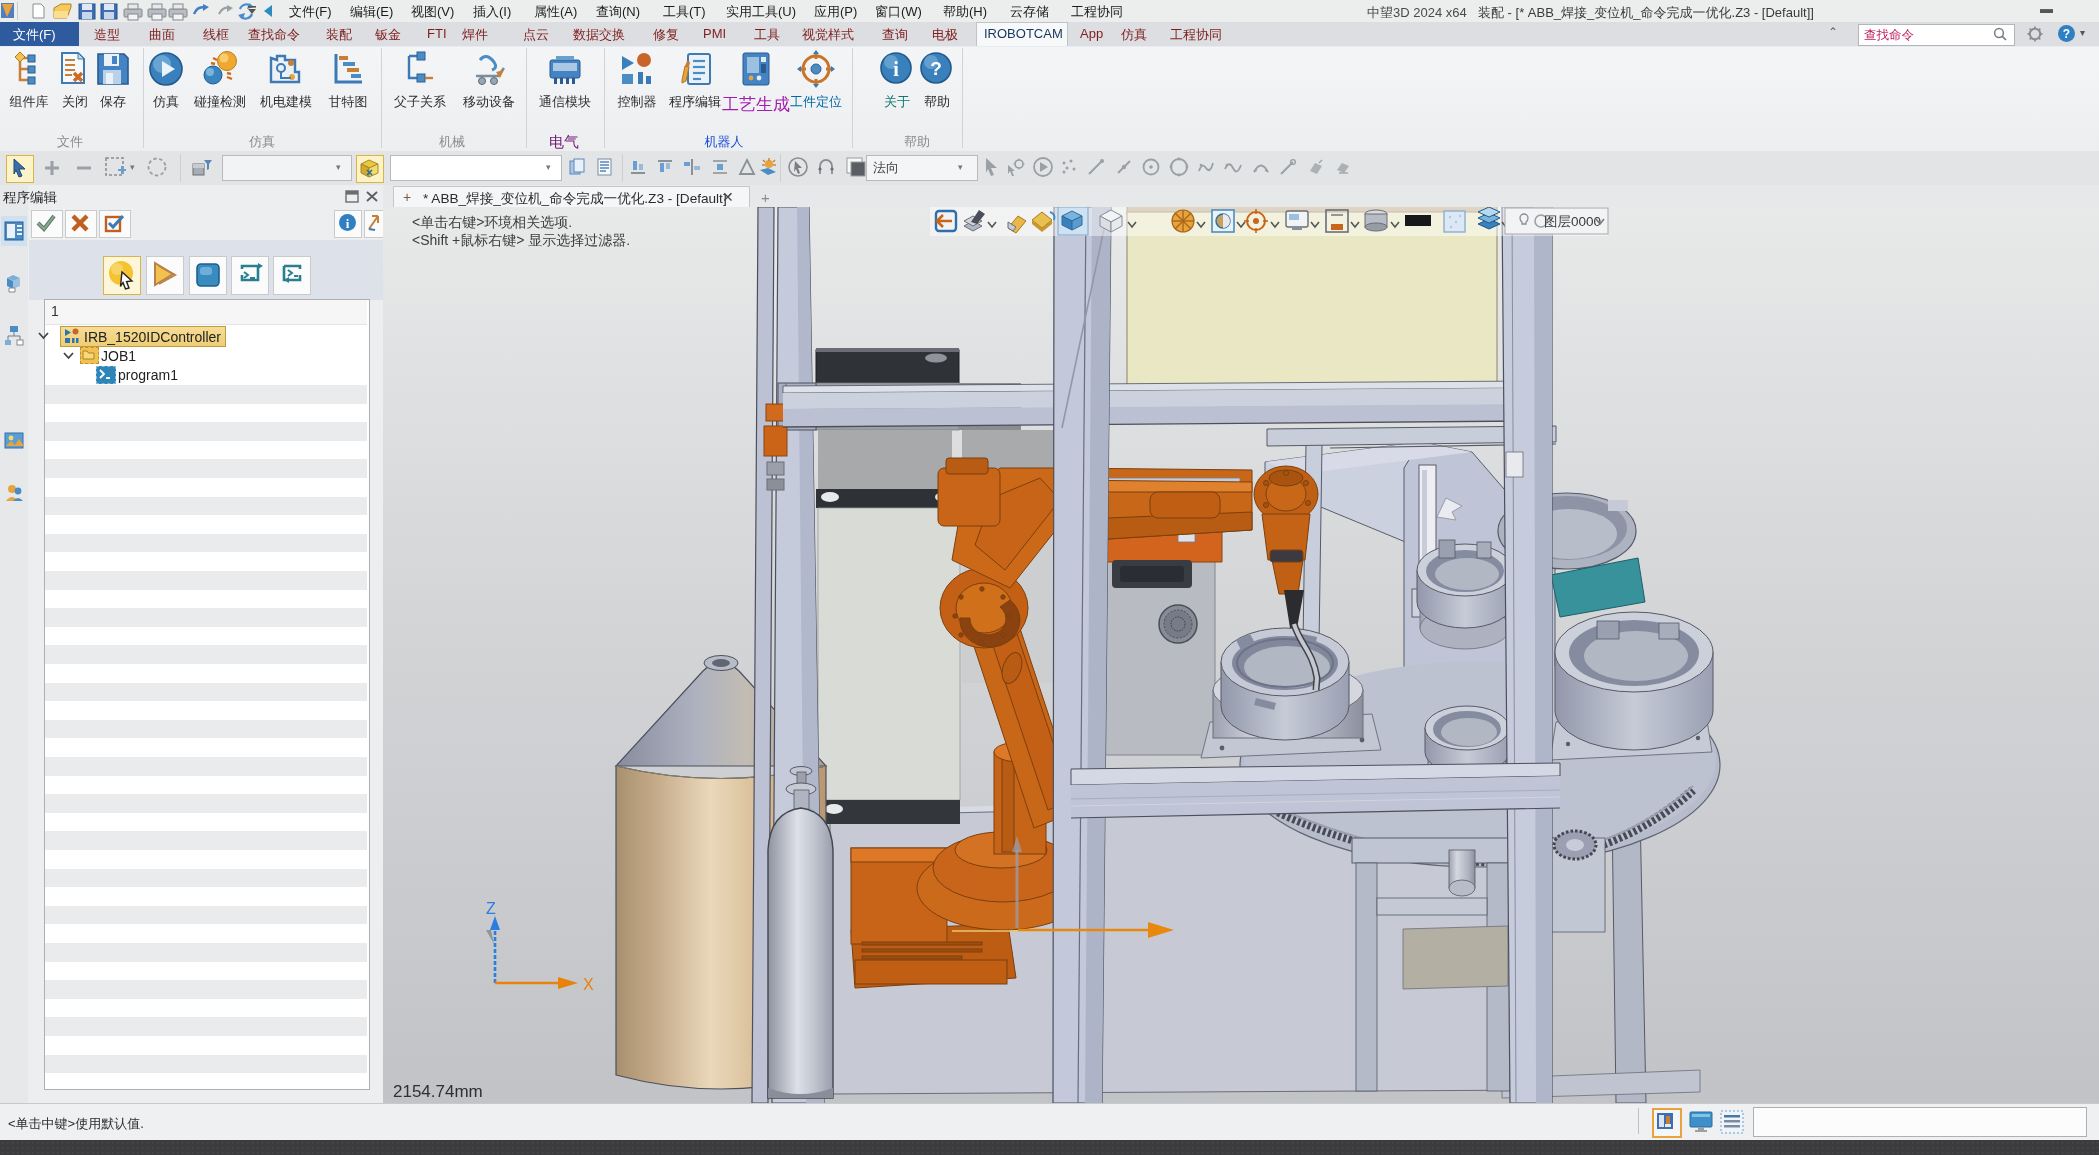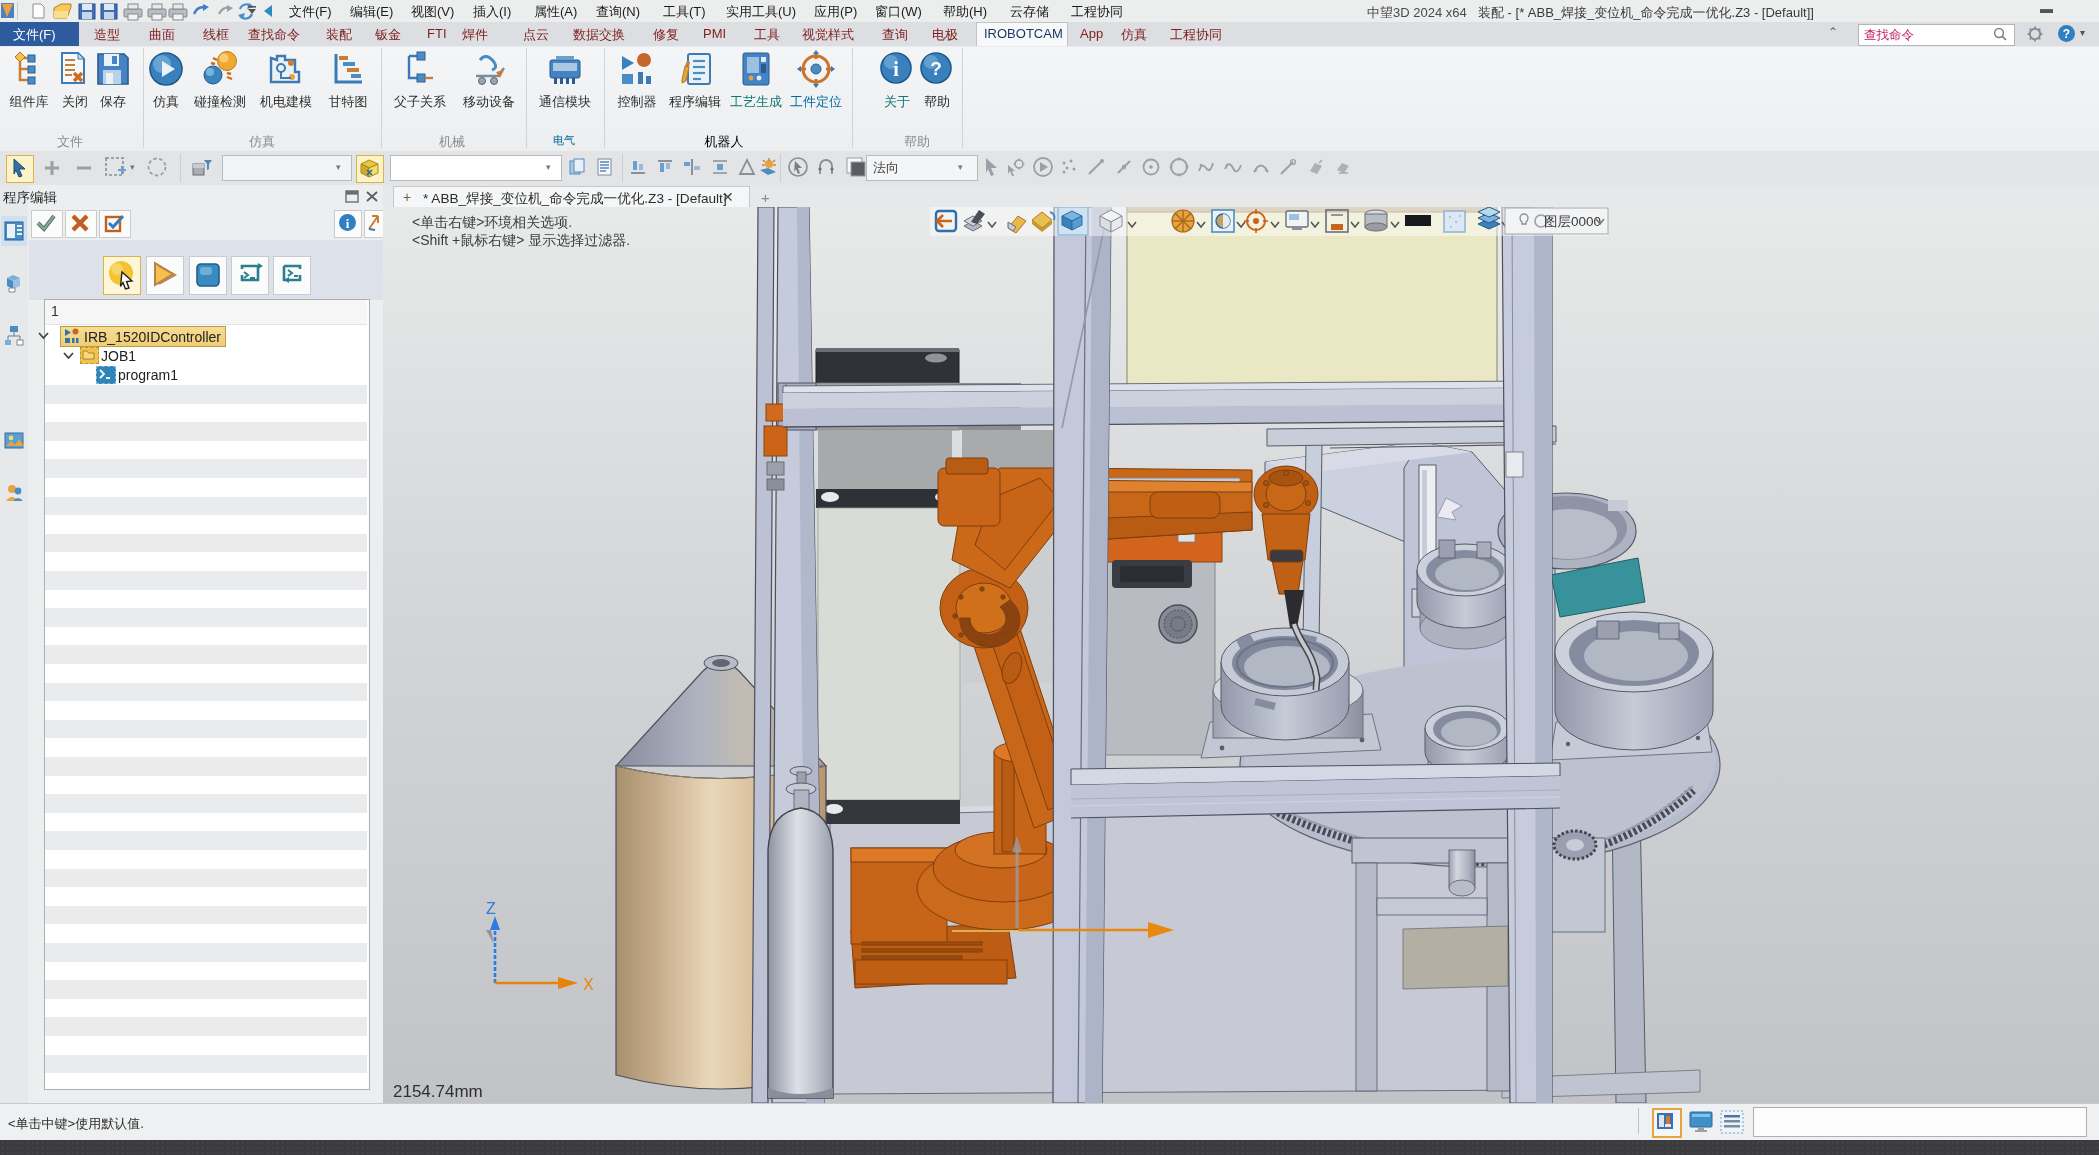--- a/index.html
+++ b/index.html
@@ -252,21 +252,21 @@
     </svg>
   <span class="txt" style="left:695px;top:93px;font-size:13px;color:#2e2e2e;transform:translateX(-50%)">程序编辑</span>
   <svg class="abs" style="left:737px;top:50px" width="38" height="38" viewBox="0 0 38 38">
       <rect x="6" y="3" width="26" height="32" rx="2" fill="#4584c4" stroke="#2a5a90"></rect>
       <rect x="10" y="7" width="12" height="16" fill="#9cc0e0"></rect>
       <rect x="24" y="7" width="5" height="5" fill="#e8e9eb"></rect>
       <circle cx="14" cy="28" r="2.4" fill="#e8a33d"></circle>
       <circle cx="22" cy="28" r="2.4" fill="#e8e9eb"></circle>
       <rect x="24" y="14" width="5" height="9" fill="#2a5a90"></rect>
     </svg>
-  <span class="txt" style="left:756px;top:93px;font-size:13px;color:#0f766e;transform:translateX(-50%)">工艺生成</span>
+  <span class="txt" style="left:756px;top:93px;font-size:17px;color:#a21caf;transform:translateX(-50%)">工艺生成</span>
   <svg class="abs" style="left:797px;top:50px" width="38" height="38" viewBox="0 0 38 38">
       <circle cx="19" cy="19" r="13" fill="none" stroke="#c8742c" stroke-width="3"></circle>
       <circle cx="19" cy="19" r="5" fill="#4a8cc4" stroke="#2d5f94"></circle>
       <g stroke="#c8742c" stroke-width="3">
         <path d="M19 2 v7"></path>
         <path d="M19 29 v7"></path>
         <path d="M2 19 h7"></path>
         <path d="M29 19 h7"></path>
       </g>
       <g fill="#3a7ab6">
@@ -285,22 +285,22 @@
   <span class="txt" style="left:897px;top:93px;font-size:13px;color:#0f766e;transform:translateX(-50%)">关于</span>
   <svg class="abs" style="left:918px;top:50px" width="38" height="38" viewBox="0 0 38 38">
       <circle cx="18" cy="18" r="15" fill="#3a80bc" stroke="#205a8c" stroke-width="1.6"></circle>
       <circle cx="13" cy="12" r="7" fill="#7ab4dd" opacity="0.6"></circle>
       <text x="18" y="25" font-size="19" font-family="Liberation Sans" font-weight="bold" fill="#fff" text-anchor="middle">?</text>
     </svg>
   <span class="txt" style="left:937px;top:93px;font-size:13px;color:#2e2e2e;transform:translateX(-50%)">帮助</span>
   <span class="txt" style="left:70px;top:133px;font-size:13px;color:#8c8c8c;transform:translateX(-50%)">文件</span>
   <span class="txt" style="left:262px;top:133px;font-size:13px;color:#8c8c8c;transform:translateX(-50%)">仿真</span>
   <span class="txt" style="left:452px;top:133px;font-size:13px;color:#8c8c8c;transform:translateX(-50%)">机械</span>
-  <span class="txt" style="left:564px;top:133px;font-size:11px;color:#0369a1;transform:translateX(-50%)">电气</span>
-  <span class="txt" style="left:724px;top:133px;font-size:13px;color:#000000;transform:translateX(-50%)">机器人</span>
+  <span class="txt" style="left:564px;top:133px;font-size:15px;color:#701a75;transform:translateX(-50%)">电气</span>
+  <span class="txt" style="left:724px;top:133px;font-size:13px;color:#1d4ed8;transform:translateX(-50%)">机器人</span>
   <span class="txt" style="left:917px;top:133px;font-size:13px;color:#8c8c8c;transform:translateX(-50%)">帮助</span>
   <div class="abs" style="left:143px;top:48px;width:1px;height:100px;background:#d2d3d5"></div>
   <div class="abs" style="left:381px;top:48px;width:1px;height:100px;background:#d2d3d5"></div>
   <div class="abs" style="left:526px;top:48px;width:1px;height:100px;background:#d2d3d5"></div>
   <div class="abs" style="left:604px;top:48px;width:1px;height:100px;background:#d2d3d5"></div>
   <div class="abs" style="left:852px;top:48px;width:1px;height:100px;background:#d2d3d5"></div>
   <div class="abs" style="left:962px;top:48px;width:1px;height:100px;background:#d2d3d5"></div>
 
   <div class="abs" id="toolrow"></div>
   <div id="toolrowitems"></div>

